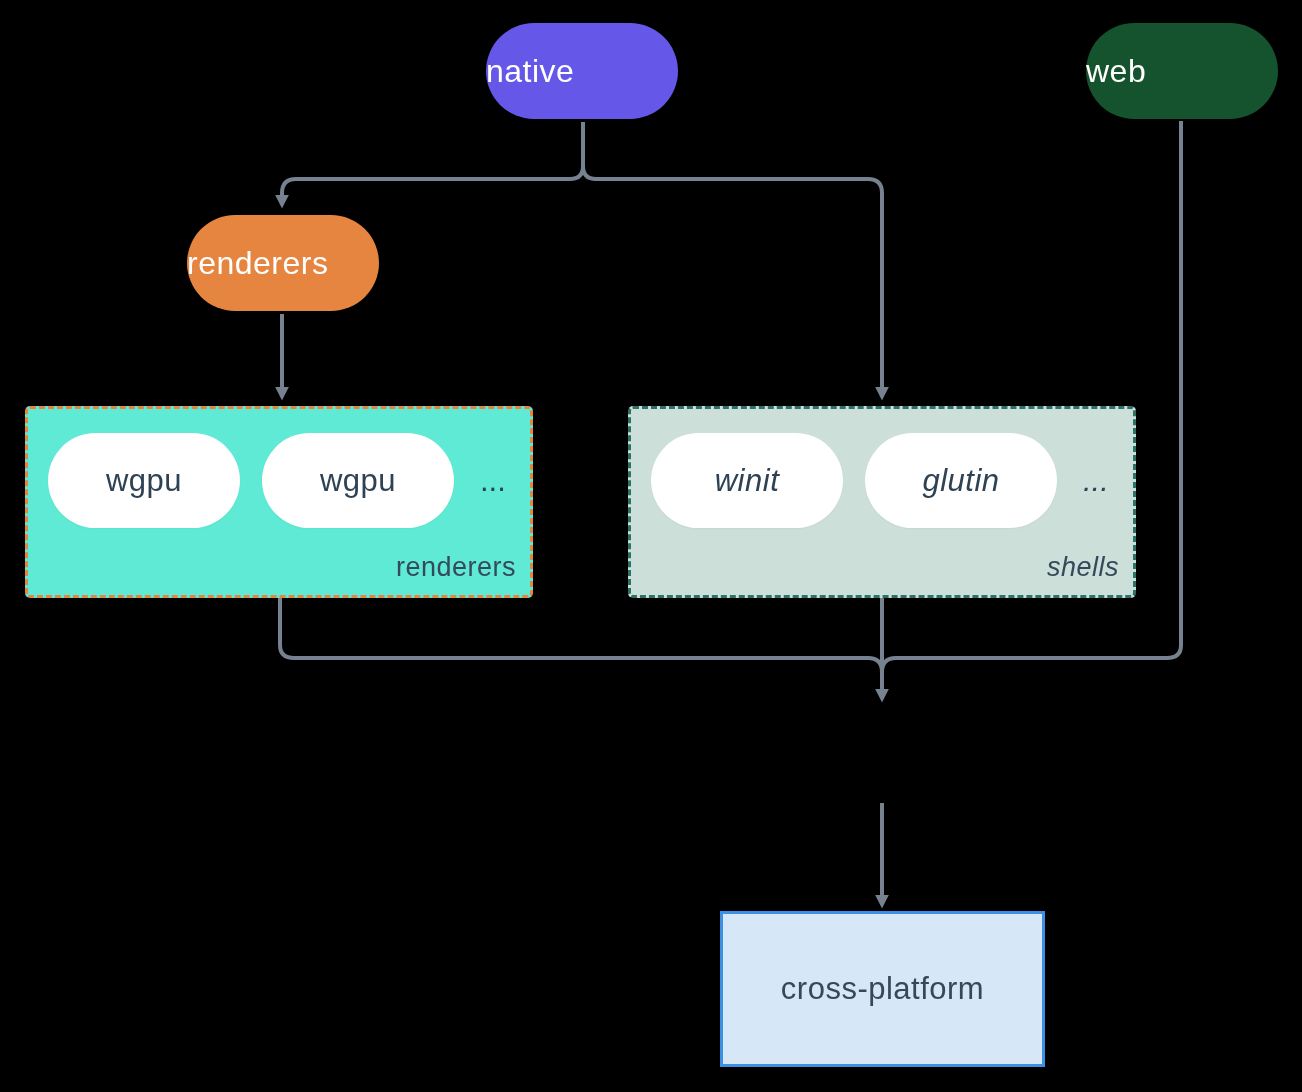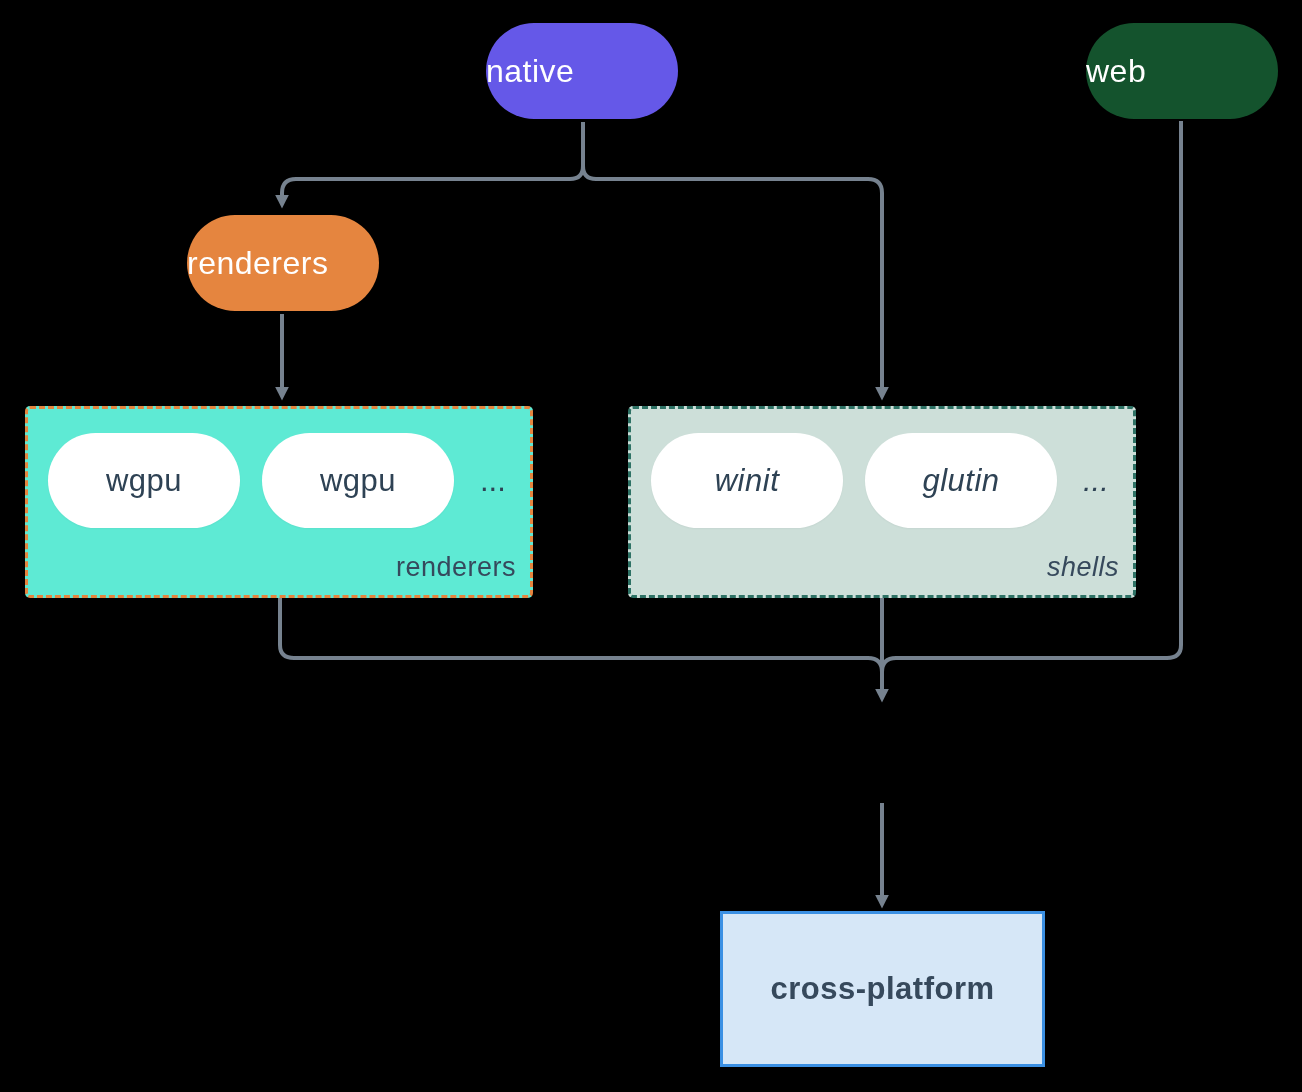--- a/index.html
+++ b/index.html
@@ -99,21 +99,20 @@
     background: #D6E7F7;
     border: 3px solid #3B90E3;
     display: flex;
     flex-direction: column;
     align-items: center;
     justify-content: center;
     font-size: 31px;
     letter-spacing: 0.5px;
     line-height: 1.5;
     color: #36495C;
-    font-weight: bold;
   }
 </style>
 </head>
 <body>
 
 <div id="canvas">
 
   <svg id="connectors" viewBox="0 0 1302 1092" xmlns="http://www.w3.org/2000/svg">
     <defs>
       <marker id="arrow" viewBox="0 0 10 10" refX="1" refY="5" markerWidth="14" markerHeight="18" markerUnits="userSpaceOnUse" orient="auto">

